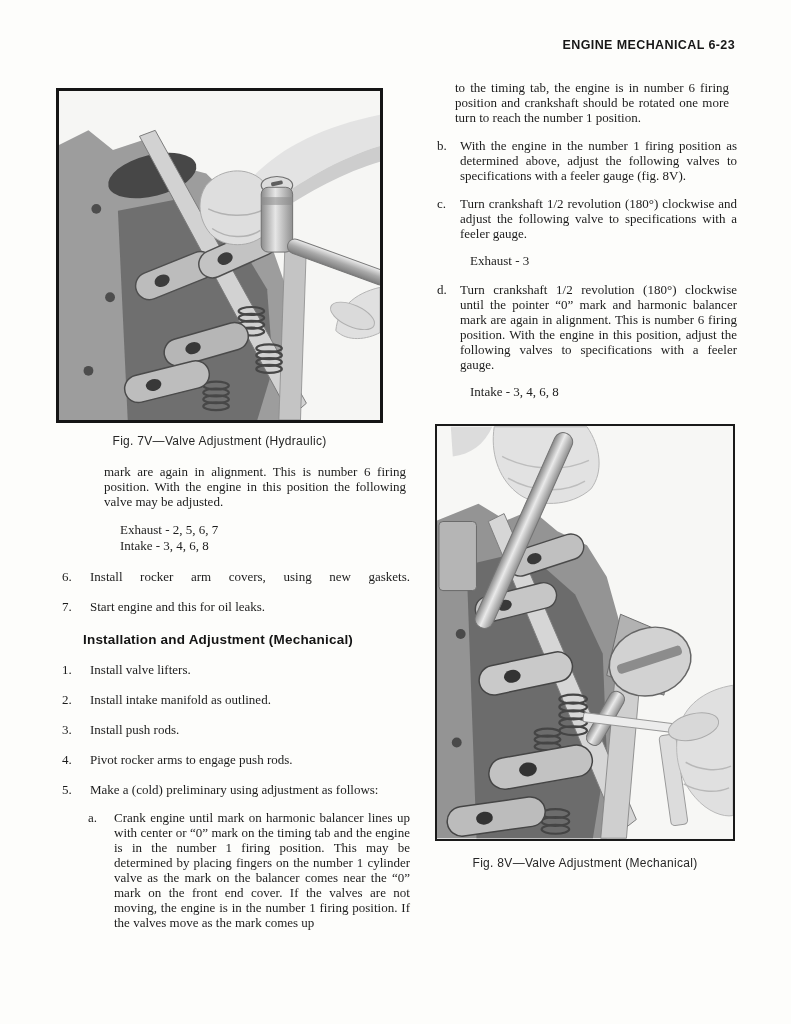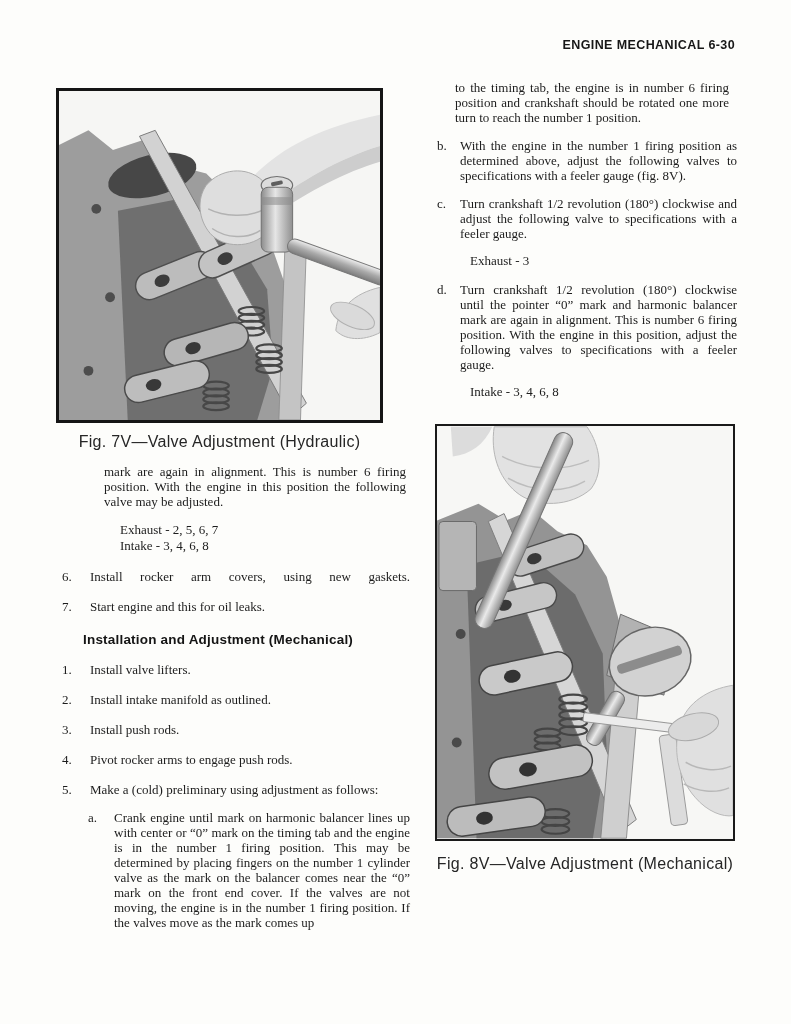--- a/index.html
+++ b/index.html
@@ -25,21 +25,21 @@
 
   .photo-frame{
     margin:0;background:#f6f6f4;box-sizing:border-box;overflow:hidden;
   }
   .photo-7v{width:327px;height:335px;border:3px solid #151515;}
   .photo-8v{width:300px;height:417px;border:2px solid #1a1a1a;margin-top:24px;}
   .photo-frame svg{display:block;width:100%;height:100%;}
 
   .caption{
     font-family:"Liberation Sans", sans-serif;
-    font-size:16px;letter-spacing:.3px;color:#262626;
+    font-size:12px;letter-spacing:.3px;color:#262626;
     text-align:center;
   }
   .caption-7v{width:327px;margin-top:11px;}
   .caption-8v{width:300px;margin-top:15px;}
 
   .para{margin:0;text-align:justify;}
   .para-left{margin:15px 4px 0 48px;}
   .para-right{margin:0 8px 0 20px;}
 
   .spec-block{line-height:16px;}
@@ -65,21 +65,21 @@
     font-weight:bold;font-size:13.5px;letter-spacing:.2px;
     color:#141414;
     padding-left:27px;
   }
 </style>
 </head>
 <body>
 
 <div class="page">
 
-  <div class="running-head">ENGINE MECHANICAL 6-30</div>
+  <div class="running-head">ENGINE MECHANICAL 6-23</div>
 
   <div class="col col-left">
 
     <figure class="photo-frame photo-7v">
       <svg viewBox="0 0 327 335">
         <defs>
           <linearGradient id="metalV" x1="0" y1="0" x2="1" y2="0">
             <stop offset="0" stop-color="#8d8d8d"></stop>
               <stop offset="0.45" stop-color="#e6e6e6"></stop>
               <stop offset="1" stop-color="#909090"></stop>

